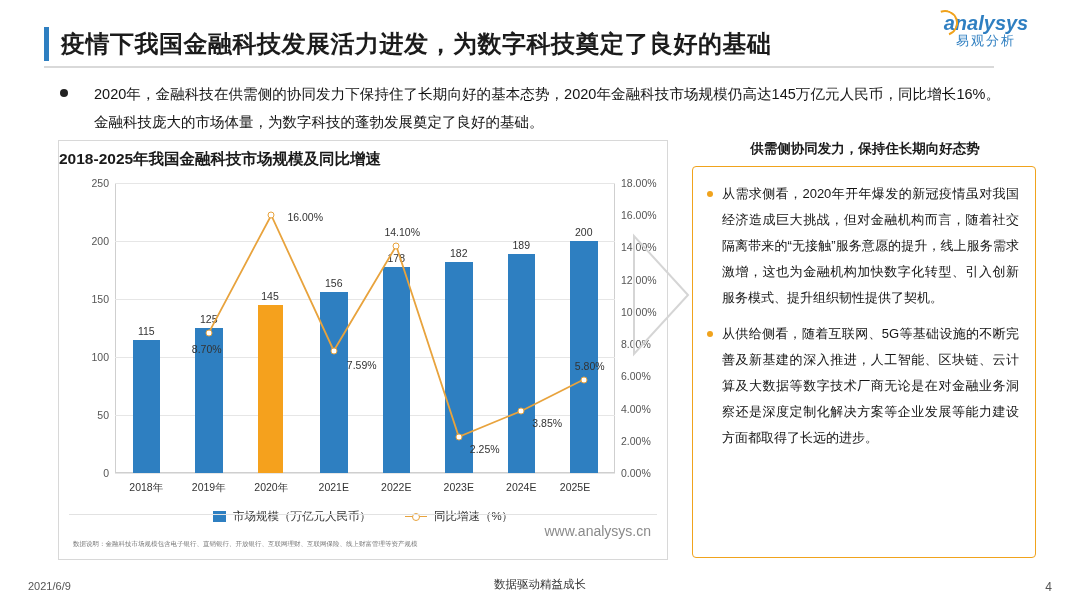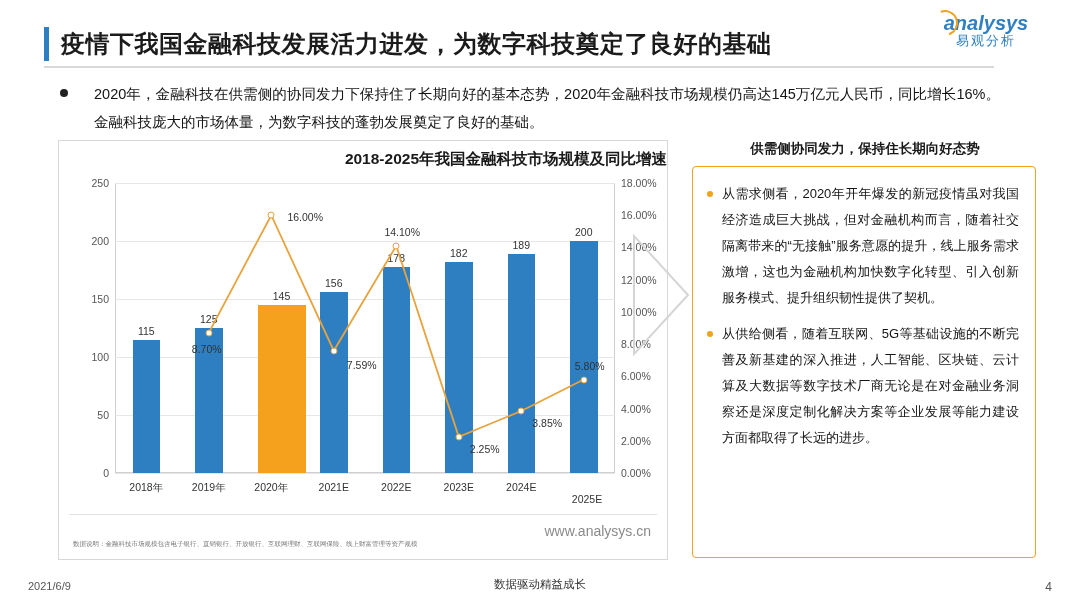--- a/index.html
+++ b/index.html
@@ -55,21 +55,21 @@
   }
   .bullet-text {
     font-size:14.5px; line-height:28px; color:#141414; text-align:justify;
   }
   
   .chart-panel {
     position:absolute; left:58px; top:140px; width:610px; height:420px;
     border:1px solid #d8d8d8; background:#fff;
   }
   .chart-title {
-    position:absolute; left:0; top:8px; width:100%; text-align:right;
+    position:absolute; left:0; top:8px; width:100%; text-align:left;
     font-size:15.5px; font-weight:bold; color:#1a1a1a;
   }
   .plot {
     position:absolute; left:56px; top:42px; width:500px; height:290px;
   }
   .plot .frame {
     position:absolute; inset:0; border:1px solid #cfcfcf; background:#fff;
   }
   .grid-line {
     position:absolute; left:0; width:100%; height:1px; background:#e6e6e6;
@@ -216,21 +216,21 @@
       <div class="y2-label" style="top: 32.2222px;">16.00%</div>
       <div class="y2-label" style="top: 0px;">18.00%</div>
       <div class="bar" style="left: 17.5px; width: 27.5px; height: 133.4px;">
         <span class="bar-value">115</span>
       </div>
       <div class="x-label" style="left: 31.25px;">2018年</div>
       <div class="bar" style="left: 80px; width: 27.5px; height: 145px;">
         <span class="bar-value">125</span>
       </div>
       <div class="x-label" style="left: 93.75px;">2019年</div>
-      <div class="bar highlight" style="left: 142.5px; width: 48px; height: 168.2px;">
+      <div class="bar highlight" style="left: 142.5px; width: 25px; height: 168.2px;">
         <span class="bar-value">145</span>
       </div>
       <div class="x-label" style="left: 156.25px;">2020年</div>
       <div class="bar" style="left: 205px; width: 27.5px; height: 180.96px;">
         <span class="bar-value">156</span>
       </div>
       <div class="x-label" style="left: 218.75px;">2021E</div>
       <div class="bar" style="left: 267.5px; width: 27.5px; height: 206.48px;">
         <span class="bar-value">178</span>
       </div>
@@ -239,40 +239,50 @@
         <span class="bar-value">182</span>
       </div>
       <div class="x-label" style="left: 343.75px;">2023E</div>
       <div class="bar" style="left: 392.5px; width: 27.5px; height: 219.24px;">
         <span class="bar-value">189</span>
       </div>
       <div class="x-label" style="left: 406.25px; text-align: right;">2024E</div>
       <div class="bar" style="left: 455px; width: 27.5px; height: 232px;">
         <span class="bar-value">200</span>
       </div>
-      <div class="x-label" style="left: 472px; margin-top: 12px;">2025E</div>
+      <div class="x-label" style="left: 460px;">2025E</div>
       <svg width="500" height="290" style="position: absolute; left: 0px; top: 0px;">
         <polyline points="93.75,149.83333333333334 156.25,32.22222222222223 218.75,167.7166666666667 281.25,62.83333333333334 343.75,253.75 406.25,227.97222222222223 468.75,196.55555555555557" fill="none" stroke="#e8a33d" stroke-width="1.8"></polyline>
       </svg>
       <div class="marker" style="left: 93.75px; top: 149.833px;"></div>
       <div class="pt-label" style="left: 91.75px; top: 165.833px;">8.70%</div>
       <div class="marker" style="left: 156.25px; top: 32.2222px;"></div>
       <div class="pt-label" style="left: 190.25px; top: 34.2222px;">16.00%</div>
       <div class="marker" style="left: 218.75px; top: 167.717px;"></div>
       <div class="pt-label" style="left: 246.75px; top: 181.717px;">7.59%</div>
       <div class="marker" style="left: 281.25px; top: 62.8333px;"></div>
       <div class="pt-label" style="left: 287.25px; top: 48.8333px;">14.10%</div>
       <div class="marker" style="left: 343.75px; top: 253.75px;"></div>
       <div class="pt-label" style="left: 369.75px; top: 265.75px;">2.25%</div>
       <div class="marker" style="left: 406.25px; top: 227.972px;"></div>
       <div class="pt-label" style="left: 432.25px; top: 239.972px;">3.85%</div>
       <div class="marker" style="left: 468.75px; top: 196.556px;"></div>
       <div class="pt-label" style="left: 474.75px; top: 182.556px;">5.80%</div>
     </div>
 
+  <div class="legend">
+    <div class="legend-item">
+      <span class="legend-swatch"></span>
+      <span>市场规模（万亿元人民币）</span>
+    </div>
+    <div class="legend-item">
+      <span class="legend-line"></span>
+      <span>同比增速（%）</span>
+    </div>
+  </div>
 
   <div class="panel-divider"></div>
   <div class="chart-note">数据说明：金融科技市场规模包含电子银行、直销银行、开放银行、互联网理财、互联网保险、线上财富管理等资产规模</div>
   <div class="chart-src">www.analysys.cn</div>
 </div>
 
 <div class="arrow">
   <svg width="58" height="130" viewBox="0 0 58 130">
     <polygon points="2,6 2,124 56,65" fill="none" stroke="#d5d5d5" stroke-width="2"></polygon>
   </svg>

